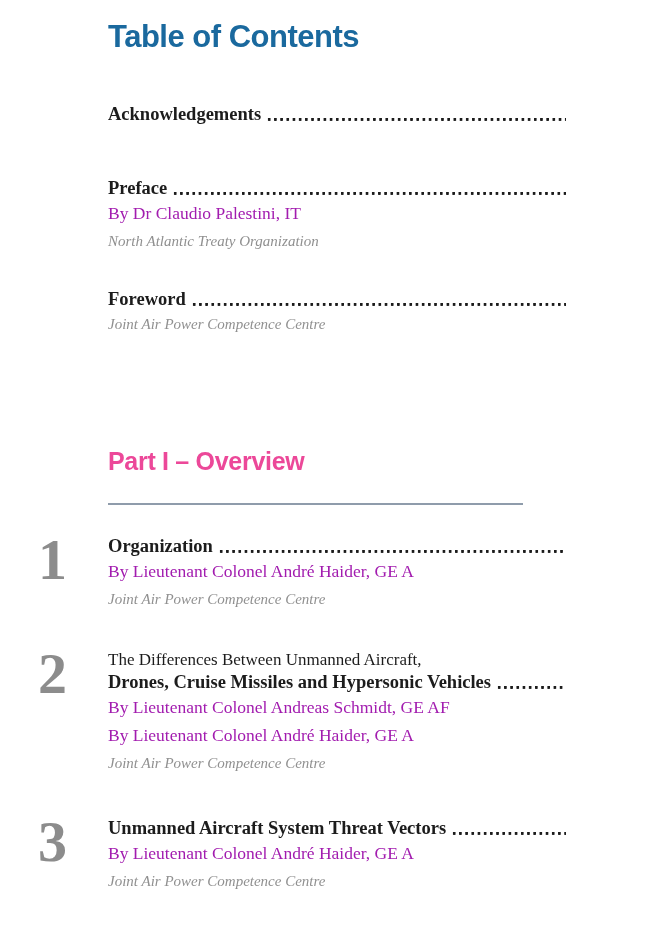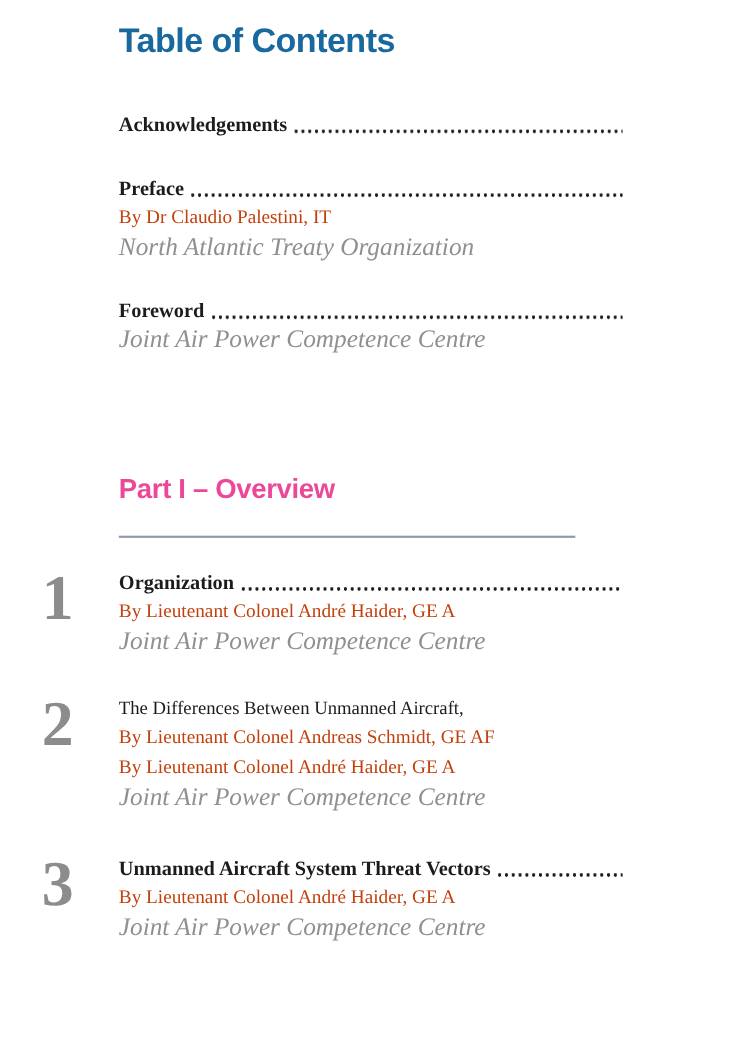--- a/index.html
+++ b/index.html
@@ -33,21 +33,21 @@
   }
   .divider {
     margin: 27px 43px 0 108px;
     border: none;
     border-top: 2px solid #8f9cab;
     height: 0;
   }
   
   .front { margin: 47px 43px 0 108px; width: 512px; }
   .fm-entry { margin: 0; }
-  .fm-gap-a { margin-top: 36px; }
+  .fm-gap-a { margin-top: 52px; }
   .fm-gap-b { margin-top: 33px; }
   
   .toc-row {
     display: flex;
     align-items: flex-end;
     font-weight: 700;
     font-size: 18.5px;
     line-height: 22px;
     color: #1c1c1c;
     white-space: nowrap;
@@ -67,26 +67,26 @@
     background-image: radial-gradient(circle at 2.2px 2.4px, #1c1c1c 1.35px, transparent 1.75px);
     background-size: 6.2px 5px;
     background-repeat: repeat-x;
     min-width: 20px;
   }
   .pg { font-weight: 700; font-size: 18.5px; }
   
   .byline {
     font-size: 17.5px;
     line-height: 28px;
-    color: #c2410c;
+    color: #a21caf;
     white-space: nowrap;
   }
   .org {
     font-style: italic;
-    font-size: 23px;
+    font-size: 15px;
     line-height: 28px;
     color: #909090;
     white-space: nowrap;
   }
   
   .chapters { margin: 30px 43px 0 0; }
   .chapter {
     display: grid;
     grid-template-columns: 108px 512px;
   }
@@ -155,20 +155,25 @@
         </div>
         <div class="byline">By Lieutenant Colonel André Haider, GE A</div>
         <div class="org">Joint Air Power Competence Centre</div>
       </div>
     </div>
 
     <div class="chapter gap-2">
       <div class="ch-num">2</div>
       <div class="ch-body">
         <div class="title-line">The Differences Between Unmanned Aircraft,</div>
+        <div class="toc-row">
+          <span>Drones, Cruise Missiles and Hypersonic Vehicles</span>
+          <span class="leader"></span>
+          <span class="pg">27</span>
+        </div>
         <div class="byline">By Lieutenant Colonel Andreas Schmidt, GE AF</div>
         <div class="byline">By Lieutenant Colonel André Haider, GE A</div>
         <div class="org">Joint Air Power Competence Centre</div>
       </div>
     </div>
 
     <div class="chapter gap-3">
       <div class="ch-num">3</div>
       <div class="ch-body">
         <div class="toc-row">

